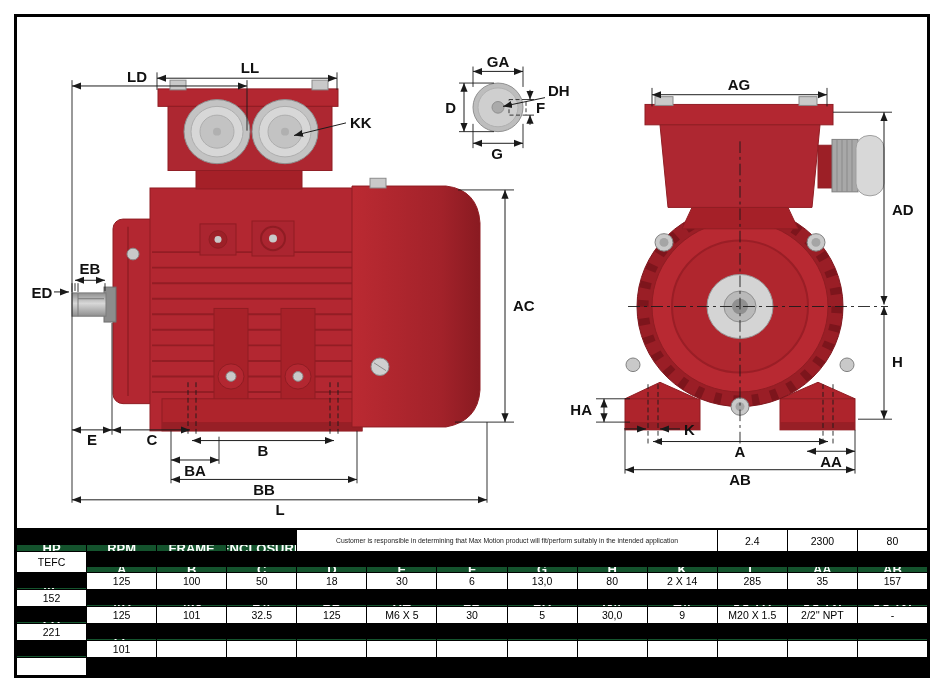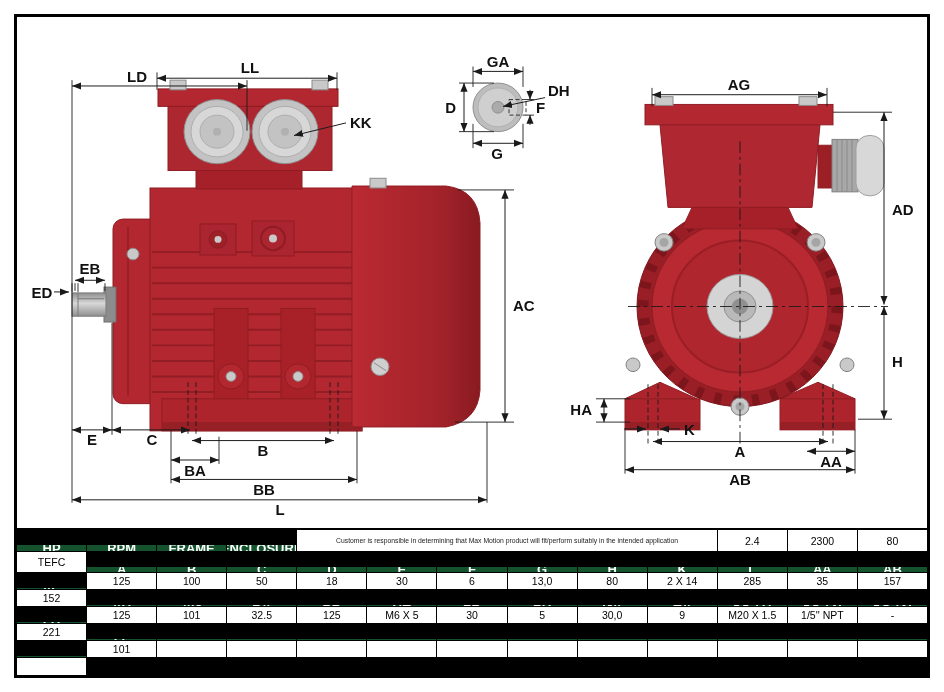--- a/index.html
+++ b/index.html
@@ -321,21 +321,21 @@
     <div class="cell">125</div>
     <div class="cell">101</div>
     <div class="cell">32.5</div>
     <div class="cell">125</div>
     <div class="cell">M6 X 5</div>
     <div class="cell">30</div>
     <div class="cell">5</div>
     <div class="cell">30,0</div>
     <div class="cell">9</div>
     <div class="cell">M20 X 1.5</div>
-    <div class="cell">1/5'' NPT</div>
+    <div class="cell">2/2'' NPT</div>
     <div class="cell">-</div>
     <div class="cell">221</div>
 
     <div class="cell hblack">LL</div>
     <div class="cell hblack"></div>
     <div class="cell hblack"></div>
     <div class="cell hblack"></div>
     <div class="cell hblack"></div>
     <div class="cell hblack"></div>
     <div class="cell hblack"></div>

